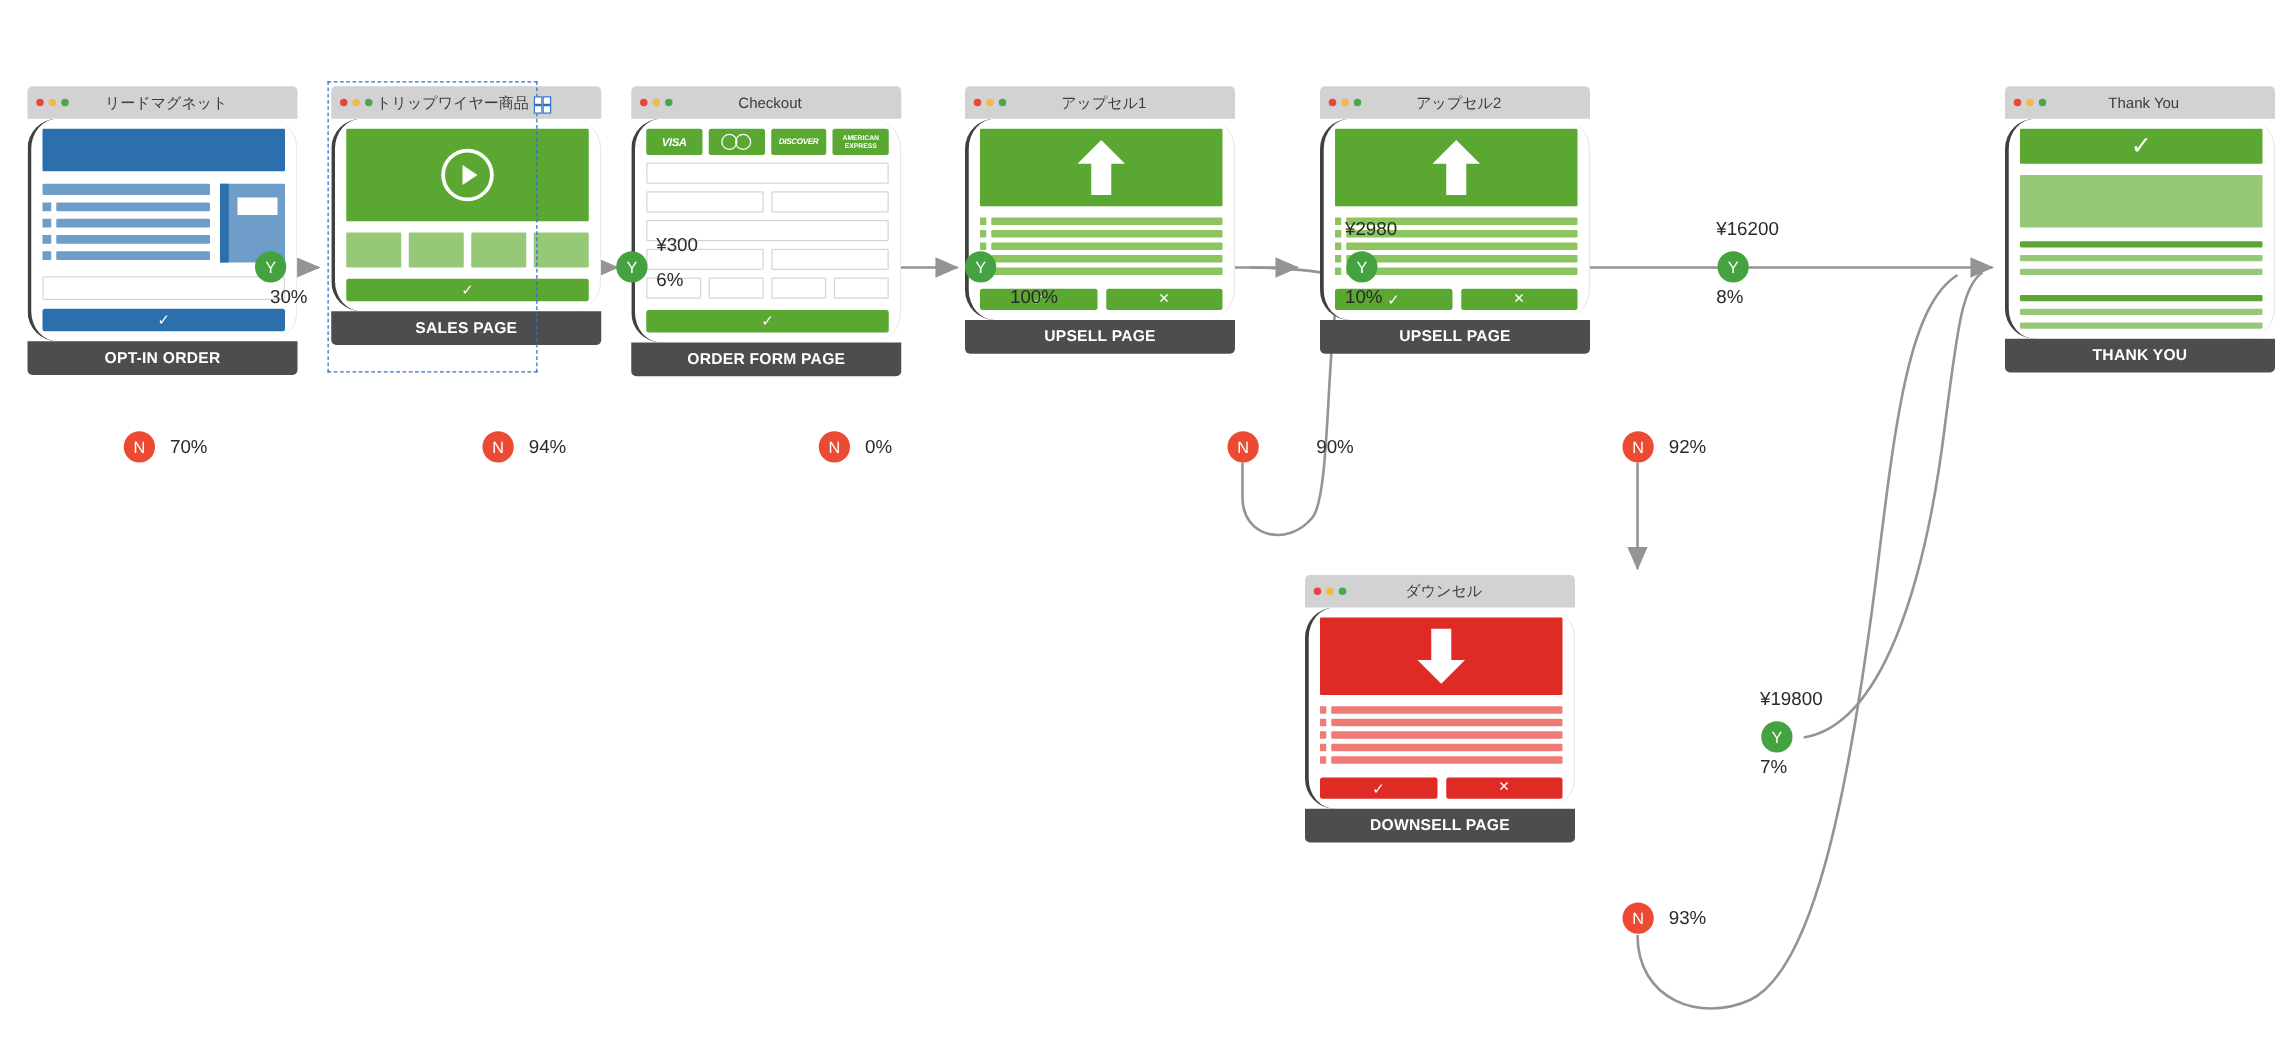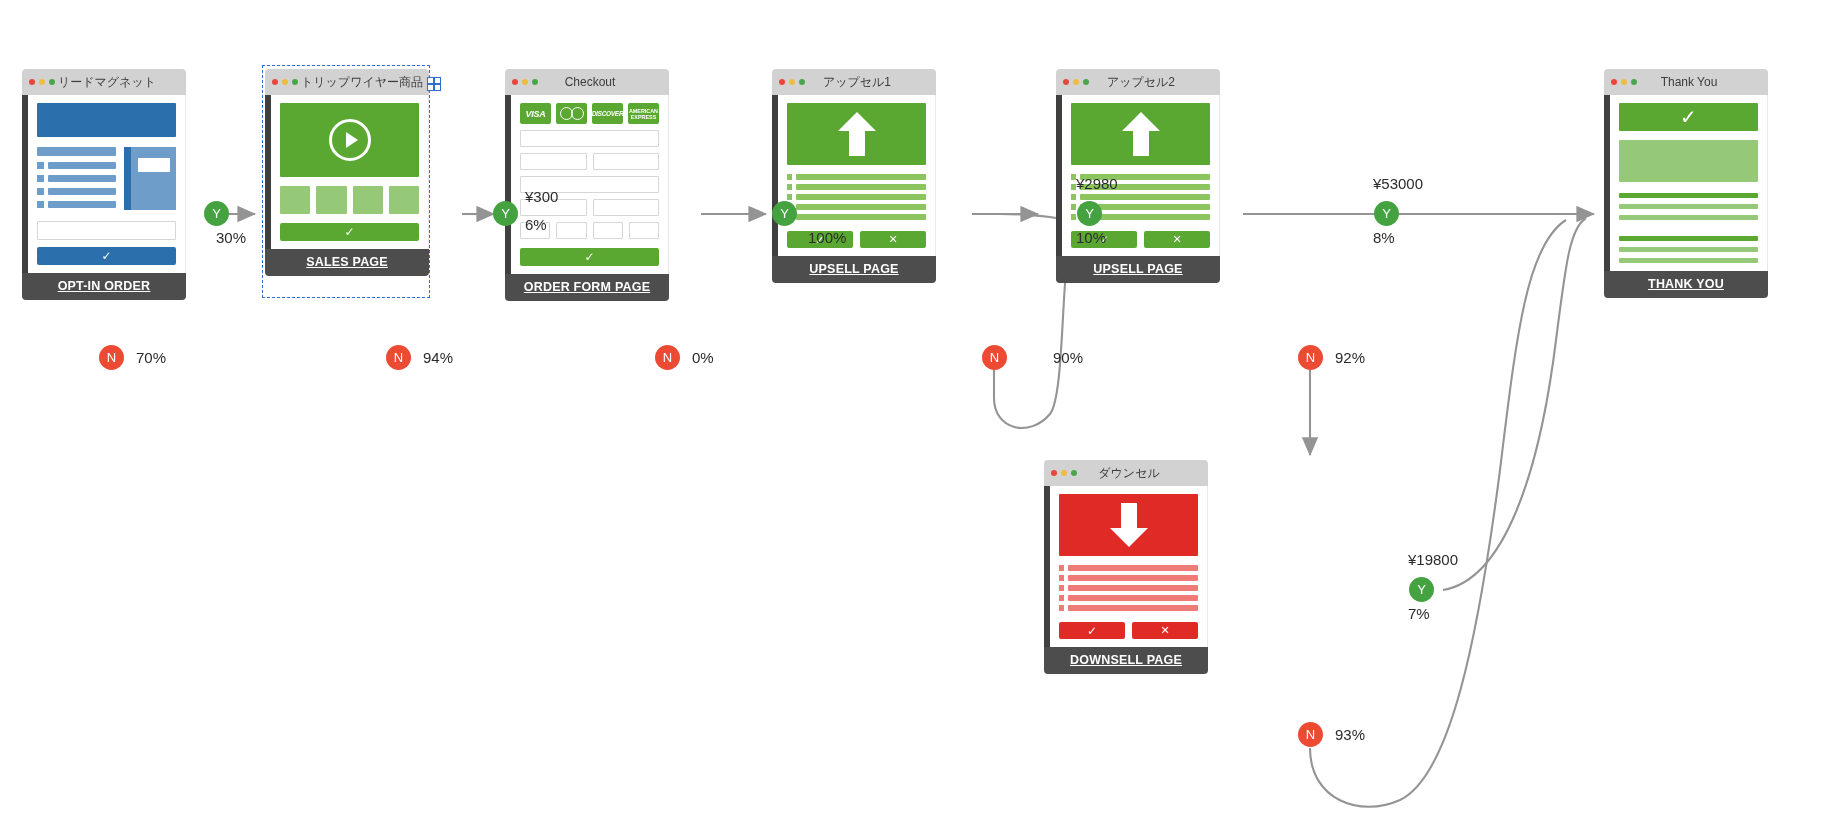--- a/index.html
+++ b/index.html
@@ -7,42 +7,42 @@
     font-family:"Liberation Sans","DejaVu Sans",sans-serif;
     width:1826px;height:834px;position:relative;overflow:hidden;
     -webkit-font-smoothing:antialiased;
   }
   #stage{position:absolute;left:0;top:0;width:1826px;height:834px;}
 
   
   #wires{position:absolute;left:0;top:0;width:1826px;height:834px;z-index:1;pointer-events:none;}
 
   
-  .card{position:absolute;z-index:2;width:164px;}
+  .card{position:absolute;z-index:2;width:216px;}
   .card .chrome{
     height:26px;background:#d2d2d2;border-radius:4px 4px 0 0;
     position:relative;display:flex;align-items:center;
   }
   .dots{position:absolute;left:7px;top:50%;transform:translateY(-50%);display:flex;gap:4px;}
   .dots i{width:6px;height:6px;border-radius:50%;display:block;}
   .dots i.r{background:#e8453c;}
   .dots i.y{background:#f2ba41;}
   .dots i.g{background:#4aa64a;}
   .chrome .ttl{
     width:100%;text-align:center;font-size:12px;color:#3c3c3c;
     white-space:nowrap;line-height:26px;padding-left:6px;box-sizing:border-box;
   }
   .chrome .ttl.overflow{
     position:absolute;left:0;top:0;width:188px;overflow:visible;
   }
-  .body{background:#ffffff;border-left:6px solid #404040;border-right:1px solid #e9e9e9;
-        padding:8px 9px 8px 9px;box-sizing:border-box;}
+  .body{background:#ffffff;border-left:3px solid #404040;border-right:1px solid #e9e9e9;
+        padding:8px 9px 8px 9px;box-sizing:border-box;border-radius:24px;}
   .foot{
     background:#4d4d4d;color:#ffffff;font-weight:bold;font-size:12.5px;
-    text-align:center;padding:6px 0 7px 0;border-radius:0 0 4px 4px;letter-spacing:.2px;text-decoration:underline;
+    text-align:center;padding:6px 0 7px 0;border-radius:0 0 4px 4px;letter-spacing:.2px;
   }
   .selbox{
     position:absolute;border:1.6px dashed #2f6fd0;z-index:3;pointer-events:none;
   }
   .selhandle{position:absolute;z-index:4;}
   .selhandle span{
     position:absolute;width:5px;height:5px;background:#ffffff;border:1.2px solid #2f6fd0;
     display:block;
   }
 
@@ -475,21 +475,21 @@
   <div class="badge n" style="left:655px;top:345px;">N</div>
   <div class="lbl" style="left:692px;top:349px;">0%</div>
 
   <div class="badge y" style="left:1077px;top:201px;">Y</div>
   <div class="lbl" style="left:1076px;top:175px;">¥2980</div>
   <div class="lbl" style="left:1076px;top:229px;">10%</div>
   <div class="badge n" style="left:982px;top:345px;">N</div>
   <div class="lbl" style="left:1053px;top:349px;">90%</div>
 
   <div class="badge y" style="left:1374px;top:201px;">Y</div>
-  <div class="lbl" style="left:1373px;top:175px;">¥53000</div>
+  <div class="lbl" style="left:1373px;top:175px;">¥16200</div>
   <div class="lbl" style="left:1373px;top:229px;">8%</div>
   <div class="badge n" style="left:1298px;top:345px;">N</div>
   <div class="lbl" style="left:1335px;top:349px;">92%</div>
 
   <div class="badge y" style="left:1409px;top:577px;">Y</div>
   <div class="lbl" style="left:1408px;top:551px;">¥19800</div>
   <div class="lbl" style="left:1408px;top:605px;">7%</div>
   <div class="badge n" style="left:1298px;top:722px;">N</div>
   <div class="lbl" style="left:1335px;top:726px;">93%</div>
 

